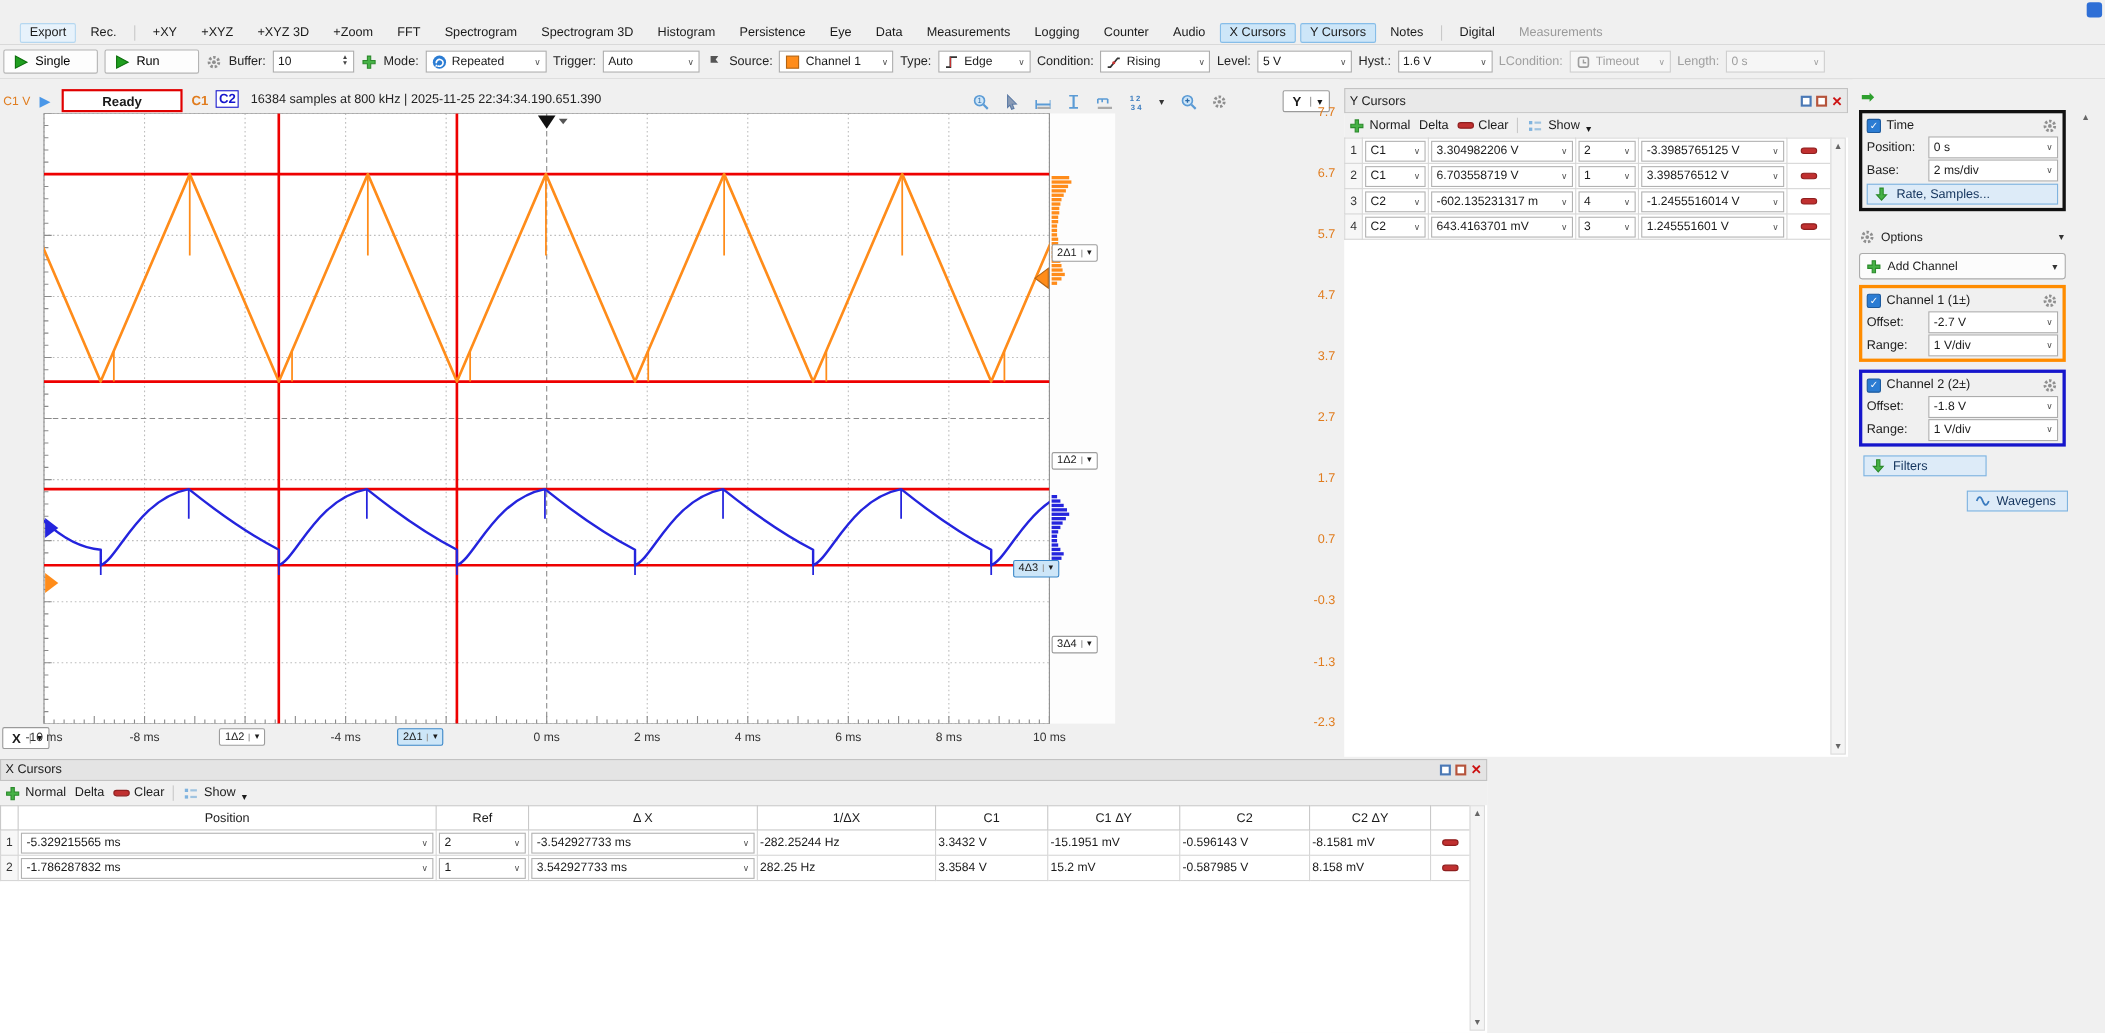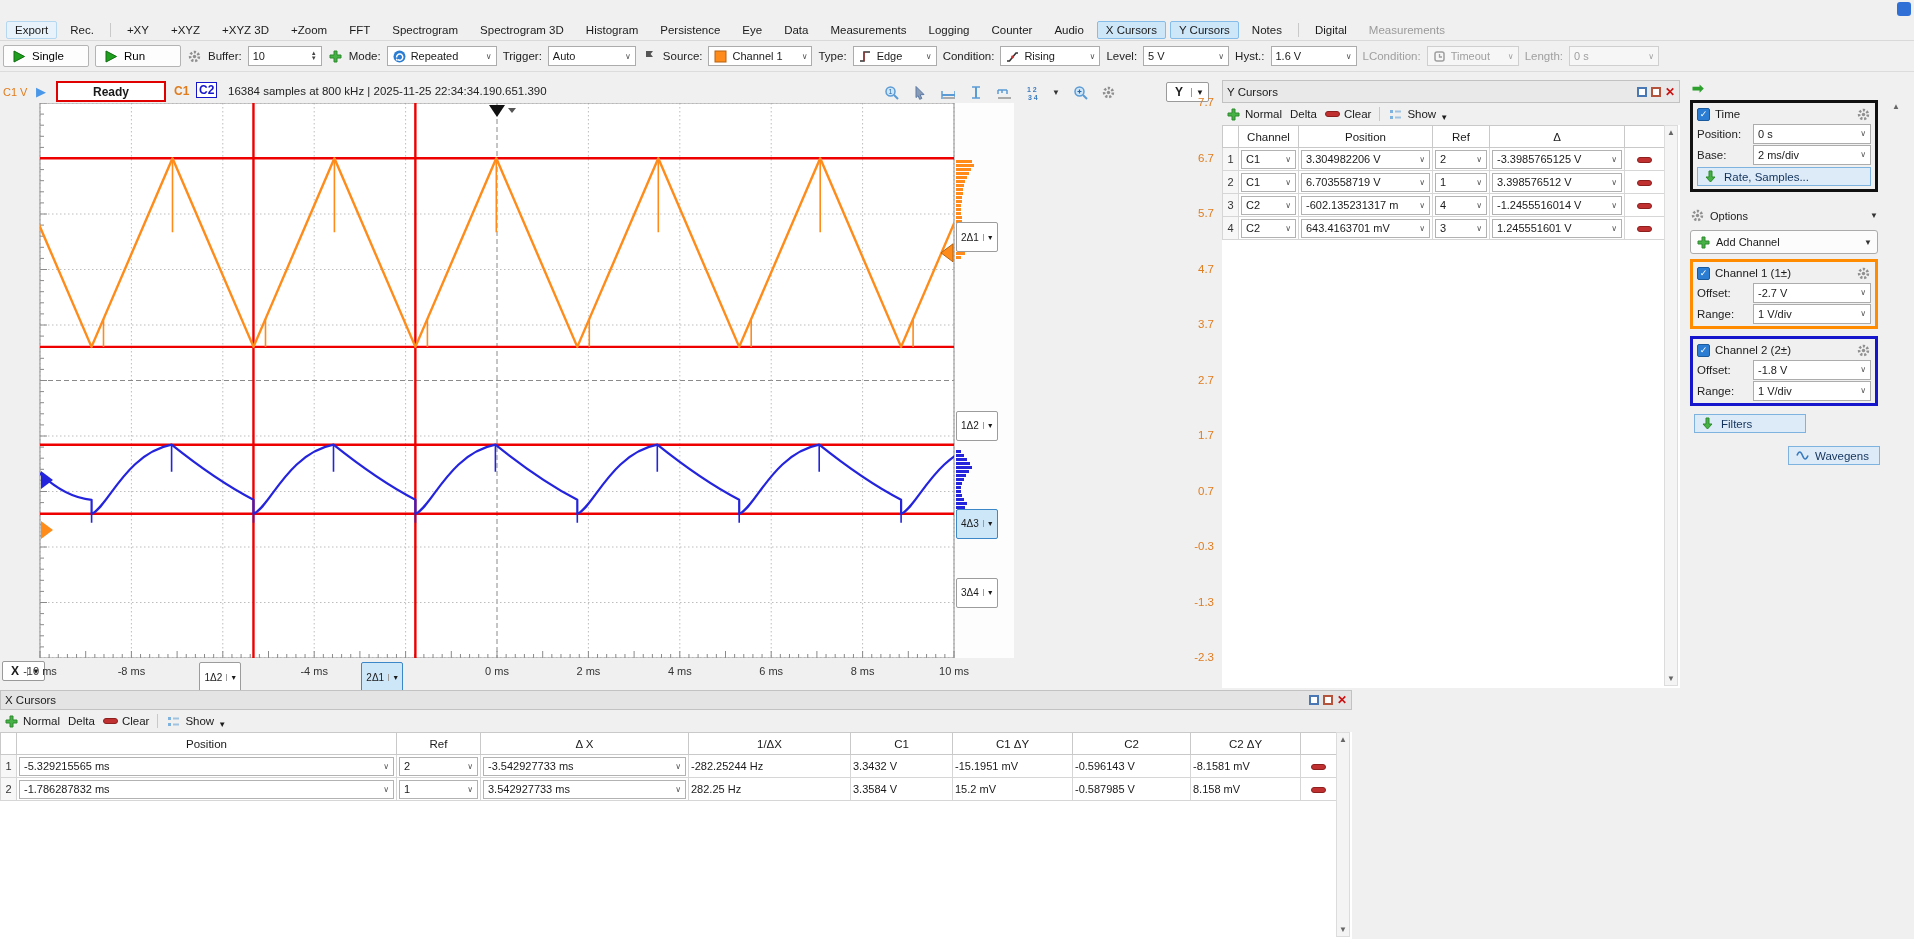--- a/index.html
+++ b/index.html
@@ -5,21 +5,21 @@
   * { margin:0; padding:0; box-sizing:border-box; }
   html,body { width:1914px; height:939px; overflow:hidden; background:#f0f0f0;
     font-family:"Liberation Sans", sans-serif; font-size:11px; color:#1a1a1a; }
   .abs { position:absolute; }
   #app { position:relative; width:1914px; height:939px; }
 
   
   #menubar { left:0; top:0; width:1914px; height:19px; background:#fbfbfb; border-bottom:1px solid #e3e3e3; display:flex; align-items:center; padding-left:6px; gap:2px; }
   .menu-item { padding:2px 9px; font-size:12px; cursor:default; }
   #corner-icon { right:3px; top:2px; width:14px; height:14px; background:#2f6fd6; border-radius:3px; }
-  #tabbar { left:0; top:19px; width:1914px; height:22px; background:#f0f0f0; border-bottom:1px solid #d9d9d9; display:flex; align-items:center; padding-left:4px; }
+  #tabbar { left:0; top:19px; width:1914px; height:22px; background:#f0f0f0; border-bottom:1px solid #d9d9d9; display:flex; align-items:center; padding-left:16px; }
   .tab { padding:2px 8px; margin:0 2px; font-size:11.5px; white-space:nowrap; border:1px solid transparent; border-radius:2px; }
   .tab.hl { background:#e7f2fb; border-color:#b5d7f0; }
   .tab.active { background:#cde6f8; border-color:#86bde8; }
   .tab.disabled { color:#9a9a9a; }
   .tab-sep { width:1px; height:14px; background:#c9c9c9; margin:0 5px; }
 
   
   #toolbar { left:0; top:41px; width:1914px; height:31px; background:#f0f0f0; border-bottom:1px solid #dcdcdc; display:flex; align-items:center; padding-left:3px; gap:6px; }
   .btn { height:22px; background:#fdfdfd; border:1px solid #b4b4b4; border-radius:2px; display:flex; align-items:center; gap:5px; padding:0 14px 0 8px; font-size:11.5px; }
   .btn.wide { width:86px; }
@@ -43,21 +43,21 @@
   #status-icons { left:884px; top:2px; height:20px; display:flex; align-items:center; gap:13px; }
   .xy-combo { background:#fff; border:1px solid #9a9a9a; border-radius:2px; height:20px; display:flex; align-items:center; font-weight:bold; font-size:12px; }
   .xy-combo .seg { padding:0 8px; }
   .xy-combo .caret { border-left:1px solid #9a9a9a; padding:0 4px; font-size:8px; font-weight:normal; }
   #y-selector { left:1166px; top:2px; }
 
   #ylabels span { position:absolute; right:4px; width:32px; text-align:right; color:#e07c1e; font-size:11.5px; }
   #xaxis-row { left:0; top:588px; width:1218px; height:24px; }
   #x-selector { left:2px; top:1px; }
   .xtick { position:absolute; top:5px; font-size:11px; color:#333; transform:translateX(-50%); white-space:nowrap; }
-  .chip { position:absolute; height:30px; display:flex; align-items:center; background:#fff; border:1px solid #9c9c9c; border-radius:2px; font-size:10px; }
+  .chip { position:absolute; height:16px; display:flex; align-items:center; background:#fff; border:1px solid #9c9c9c; border-radius:2px; font-size:10px; }
   .chip .t { padding:0 4px; }
   .chip .c { border-left:1px solid #9c9c9c; font-size:7px; padding:0 3px; }
   .chip.active { background:#cde6f8; border-color:#3b87c8; }
 
   
   .panel-titlebar { background:#e9e9e9; border:1px solid #c2c2c2; display:flex; align-items:center; padding:0 4px; font-size:11.5px; }
   .win-btns { margin-left:auto; display:flex; gap:4px; align-items:center; }
   .win-sq { width:10px; height:10px; border:2px solid #4a78b5; background:#fff; }
   .win-x { color:#cc1111; font-weight:bold; font-size:12px; }
   .panel-toolbar { display:flex; align-items:center; gap:8px; padding:0 4px; background:#f0f0f0; font-size:11.5px; height:22px; }
@@ -611,21 +611,21 @@
     </div>
     <div id="right-chips">
         <div class="chip" style="left: 956px; top: 150.302px;">
           <span class="t">2Δ1</span>
           <span class="c">▼</span>
         </div>
         <div class="chip" style="left: 956px; top: 338.923px;">
           <span class="t">1Δ2</span>
           <span class="c">▼</span>
         </div>
-        <div class="chip active" style="left: 956px; top: 436.69px; align-items: center;">
+        <div class="chip active" style="left: 921px; top: 436.69px; align-items: center;">
           <span class="t">4Δ3</span>
           <span class="c">▼</span>
         </div>
         <div class="chip" style="left: 956px; top: 505.819px;">
           <span class="t">3Δ4</span>
           <span class="c">▼</span>
         </div>
       </div>
   </div>
 
@@ -671,28 +671,20 @@
     <table id="ytable" class="cursor-table">
         <colgroup>
           <col style="width:16px">
           <col style="width:60px">
           <col style="width:134px">
           <col style="width:57px">
           <col style="width:135px">
           <col style="width:40px">
         </colgroup>
         <tbody>
-          <tr>
-            <th></th>
-            <th>Channel</th>
-            <th>Position</th>
-            <th>Ref</th>
-            <th>Δ</th>
-            <th></th>
-          </tr>
           <tr>
             <td class="num">1</td>
             <td>
               <span class="cell-combo">C1<span class="arr">∨</span></span>
             </td>
             <td>
               <span class="cell-combo">3.304982206 V<span class="arr">∨</span></span>
             </td>
             <td>
               <span class="cell-combo">2<span class="arr">∨</span></span>

